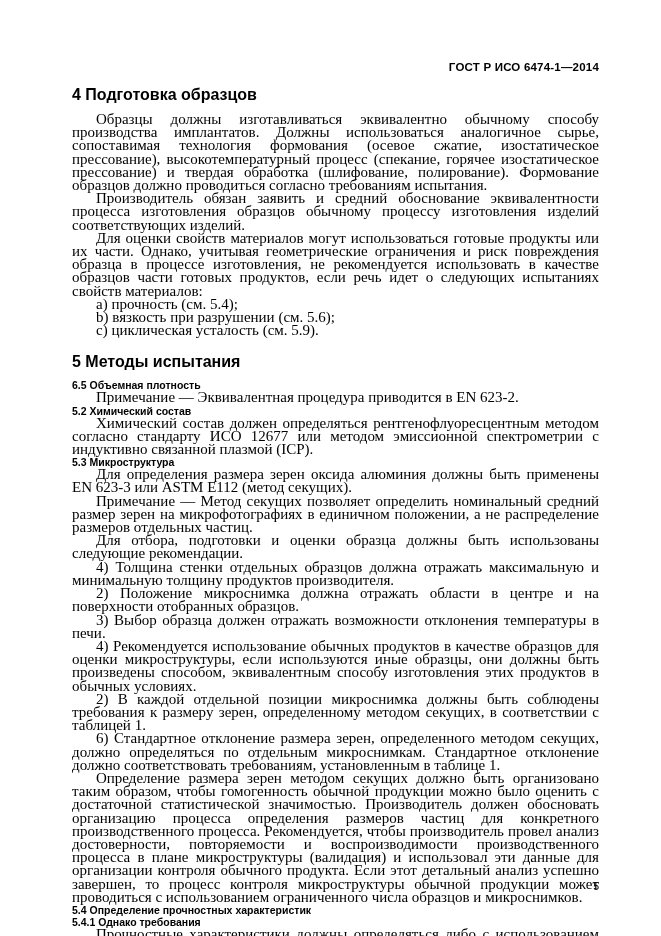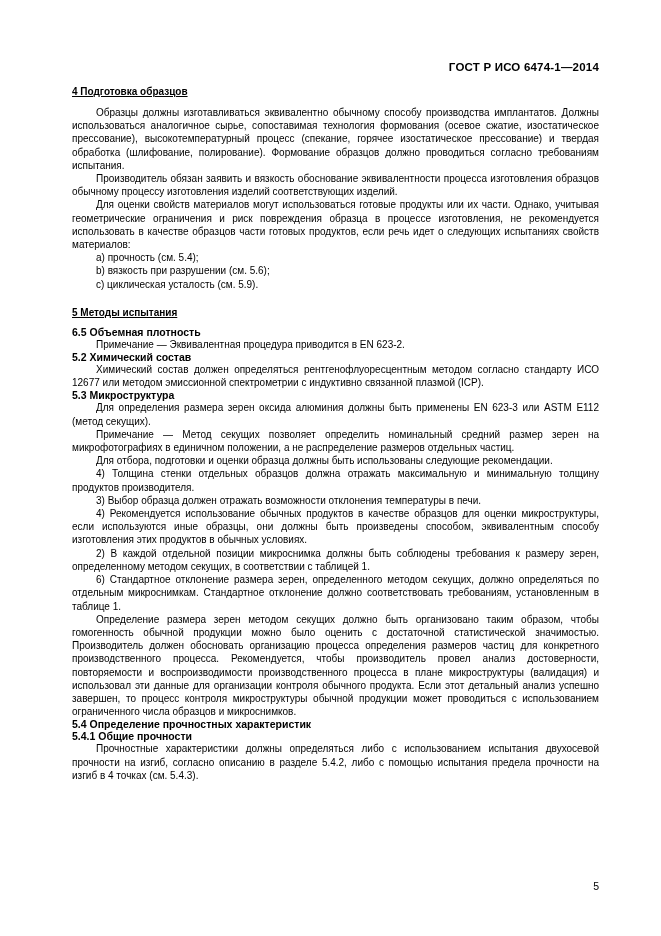--- a/index.html
+++ b/index.html
@@ -30,45 +30,45 @@
     letter-spacing: 0.2px;
     white-space: nowrap;
   }
   .content {
     position: absolute;
     top: 86px;
     left: 72px;
     width: 527px;
   }
   h2.section-title {
-    font-size: 10px;
+    font-size: 16px;
     font-weight: bold;
     margin: 0 0 9px 0;
     padding: 0;
     text-indent: 0;
-    text-decoration: underline;
   }
   h2.section-title.spaced {
     margin-top: 16px;
     margin-bottom: 8px;
   }
   h3.sub-title {
     font-size: 10.5px;
     font-weight: bold;
     margin: 0;
     padding: 0;
   }
   p {
     margin: 0;
     padding: 0;
-    font-size: 10px;
+    font-size: 15px;
     line-height: 13.2px;
     text-align: justify;
     text-indent: 24px;
     hyphens: none;
+    font-family: Liberation Serif, serif;
   }
   p.list-item {
     text-indent: 24px;
   }
   p.letter-item {
     text-indent: 24px;
   }
   .footer-page {
     position: absolute;
     bottom: 44px;
@@ -81,47 +81,48 @@
 
 <div class="page">
 
   <div class="header">ГОСТ Р ИСО 6474-1—2014</div>
 
   <div class="content">
 
     <h2 class="section-title">4 Подготовка образцов</h2>
 
     <p>Образцы должны изготавливаться эквивалентно обычному способу производства имплантатов. Должны использоваться аналогичное сырье, сопоставимая технология формования (осевое сжатие, изостатическое прессование), высокотемпературный процесс (спекание, горячее изостатическое прессование) и твердая обработка (шлифование, полирование). Формование образцов должно проводиться согласно требованиям испытания.</p>
-    <p>Производитель обязан заявить и вязкость обоснование эквивалентности процесса изготовления образцов обычному процессу изготовления изделий соответствующих изделий.</p>
+    <p>Производитель обязан заявить и средний обоснование эквивалентности процесса изготовления образцов обычному процессу изготовления изделий соответствующих изделий.</p>
     <p>Для оценки свойств материалов могут использоваться готовые продукты или их части. Однако, учитывая геометрические ограничения и риск повреждения образца в процессе изготовления, не рекомендуется использовать в качестве образцов части готовых продуктов, если речь идет о следующих испытаниях свойств материалов:</p>
 
     <p class="letter-item">a) прочность (см. 5.4);</p>
     <p class="letter-item">b) вязкость при разрушении (см. 5.6);</p>
     <p class="letter-item">c) циклическая усталость (см. 5.9).</p>
 
     <h2 class="section-title spaced">5 Методы испытания</h2>
 
     <h3 class="sub-title">6.5 Объемная плотность</h3>
     <p>Примечание — Эквивалентная процедура приводится в EN 623-2.</p>
 
     <h3 class="sub-title">5.2 Химический состав</h3>
     <p>Химический состав должен определяться рентгенофлуоресцентным методом согласно стандарту ИСО 12677 или методом эмиссионной спектрометрии с индуктивно связанной плазмой (ICP).</p>
 
     <h3 class="sub-title">5.3 Микроструктура</h3>
     <p>Для определения размера зерен оксида алюминия должны быть применены EN 623-3 или ASTM E112 (метод секущих).</p>
     <p>Примечание — Метод секущих позволяет определить номинальный средний размер зерен на микрофотографиях в единичном положении, а не распределение размеров отдельных частиц.</p>
     <p>Для отбора, подготовки и оценки образца должны быть использованы следующие рекомендации.</p>
     <p class="list-item">4) Толщина стенки отдельных образцов должна отражать максимальную и минимальную толщину продуктов производителя.</p>
+    <p class="list-item">2) Положение микроснимка должна отражать области в центре и на поверхности отобранных образцов.</p>
     <p class="list-item">3) Выбор образца должен отражать возможности отклонения температуры в печи.</p>
     <p class="list-item">4) Рекомендуется использование обычных продуктов в качестве образцов для оценки микроструктуры, если используются иные образцы, они должны быть произведены способом, эквивалентным способу изготовления этих продуктов в обычных условиях.</p>
     <p class="list-item">2) В каждой отдельной позиции микроснимка должны быть соблюдены требования к размеру зерен, определенному методом секущих, в соответствии с таблицей 1.</p>
     <p class="list-item">6) Стандартное отклонение размера зерен, определенного методом секущих, должно определяться по отдельным микроснимкам. Стандартное отклонение должно соответствовать требованиям, установленным в таблице 1.</p>
     <p>Определение размера зерен методом секущих должно быть организовано таким образом, чтобы гомогенность обычной продукции можно было оценить с достаточной статистической значимостью. Производитель должен обосновать организацию процесса определения размеров частиц для конкретного производственного процесса. Рекомендуется, чтобы производитель провел анализ достоверности, повторяемости и воспроизводимости производственного процесса в плане микроструктуры (валидация) и использовал эти данные для организации контроля обычного продукта. Если этот детальный анализ успешно завершен, то процесс контроля микроструктуры обычной продукции может проводиться с использованием ограниченного числа образцов и микроснимков.</p>
 
     <h3 class="sub-title">5.4 Определение прочностных характеристик</h3>
-    <h3 class="sub-title">5.4.1 Общие прочности</h3>
+    <h3 class="sub-title">5.4.1 Однако требования</h3>
     <p>Прочностные характеристики должны определяться либо с использованием испытания двухосевой прочности на изгиб, согласно описанию в разделе 5.4.2, либо с помощью испытания предела прочности на изгиб в 4 точках (см. 5.4.3).</p>
 
   </div>
 
   <div class="footer-page">5</div>
 
 </div>
 
 </body></html>

